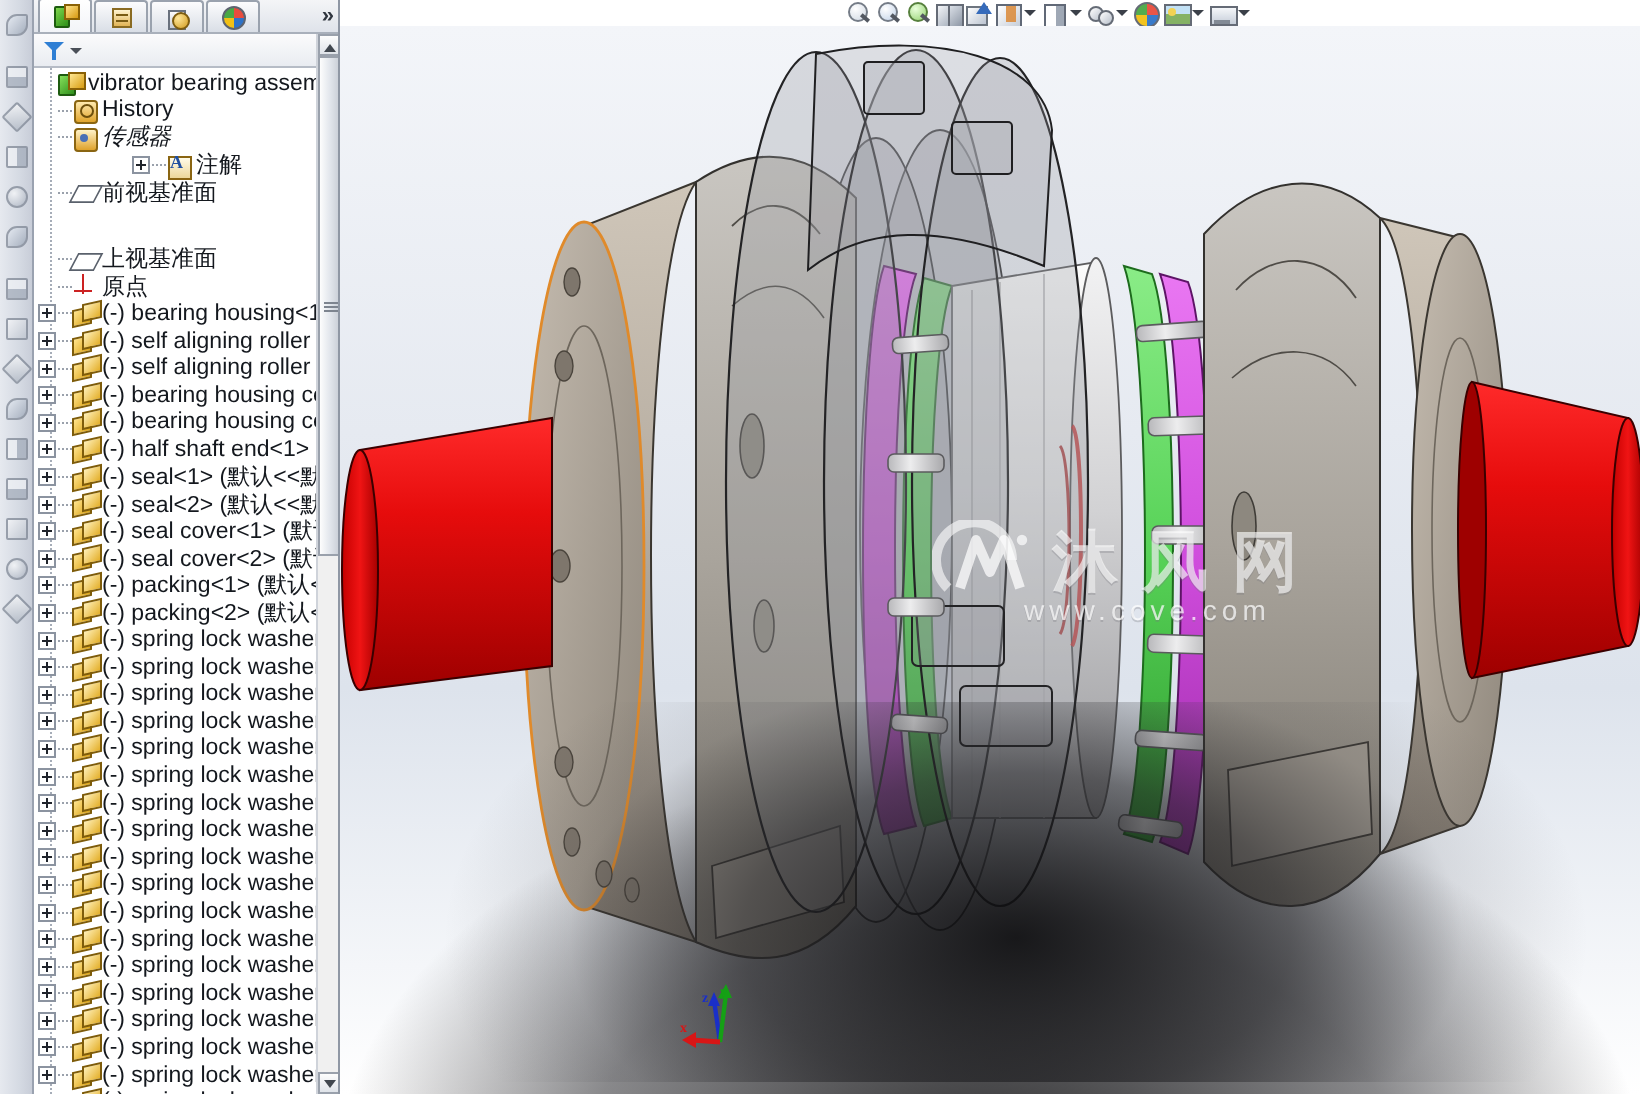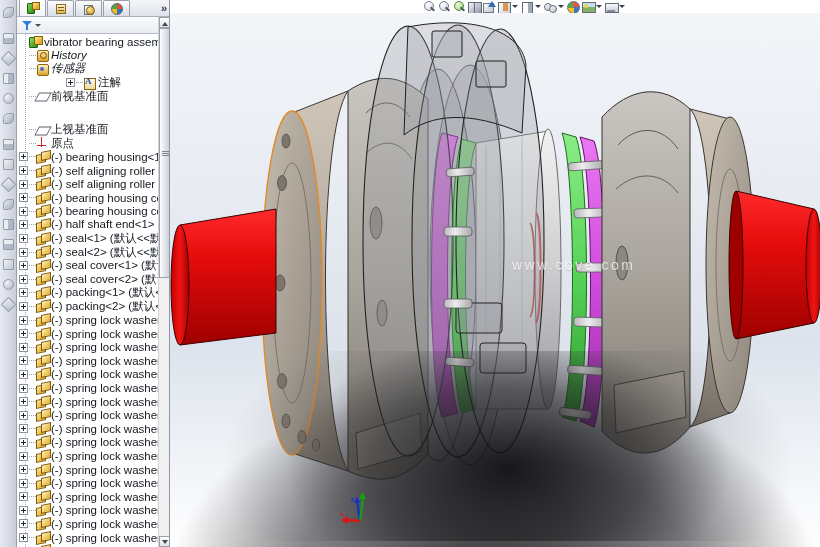--- a/index.html
+++ b/index.html
@@ -350,21 +350,21 @@
       <span class="filter-caret"></span>
     </div>
 
     <div class="fm-tree" id="tree-host">
       <div class="tree-rail"></div>
     <div class="tnode root" style="padding-left: 2px;">
           <span class="expander none"></span>
           <span class="ico asm"></span>
           <span class="lbl">vibrator bearing assembly</span>
         </div>
-        <div class="tnode" style="padding-left: 2px; font-style: italic;">
+        <div class="tnode" style="padding-left: 2px;">
           <span class="expander none"></span>
           <span class="dash"></span>
           <span class="ico hist"></span>
           <span class="lbl">History</span>
         </div>
         <div class="tnode" style="padding-left: 2px; font-style: italic;">
           <span class="expander none"></span>
           <span class="dash"></span>
           <span class="ico sensor"></span>
           <span class="lbl">传感器</span>
@@ -779,20 +779,30 @@
           <rect x="274" y="214" width="28" height="9" rx="3"></rect>
           <rect x="274" y="286" width="28" height="9" rx="3"></rect>
           <rect x="276" y="344" width="28" height="8" rx="3" transform="rotate(4 276 344)"></rect>
         </g>
       </svg>
     </div>
 
     <div class="floor-shadow"></div>
 
     <div class="watermark">
+      <div class="wm-row">
+        <div class="wm-logo">
+          <svg width="56" height="42" viewBox="0 0 56 42">
+            <path d="M8 34 A 19 19 0 1 1 40 20" fill="none" stroke="rgba(255,255,255,.60)" stroke-width="5"></path>
+            <path d="M14 34 L 22 10 L 29 26 L 36 10 L 44 34" fill="none" stroke="rgba(255,255,255,.72)" stroke-width="5" stroke-linejoin="round"></path>
+            <circle cx="45" cy="10" r="2.6" fill="rgba(255,255,255,.68)"></circle>
+          </svg>
+        </div>
+        <div class="wm-cn">沐风网</div>
+      </div>
       <div class="wm-url">www.cove.com</div>
     </div>
 
     <div class="triad">
       <svg width="46" height="46" viewBox="0 0 46 46">
 
         <line x1="22" y1="34" x2="19" y2="13" stroke="#1a2fc8" stroke-width="2.2"></line>
         <polygon points="19,9 16,16 22,16" fill="#1a2fc8"></polygon>
 
         <line x1="22" y1="34" x2="25" y2="10" stroke="#15a015" stroke-width="2.2"></line>

